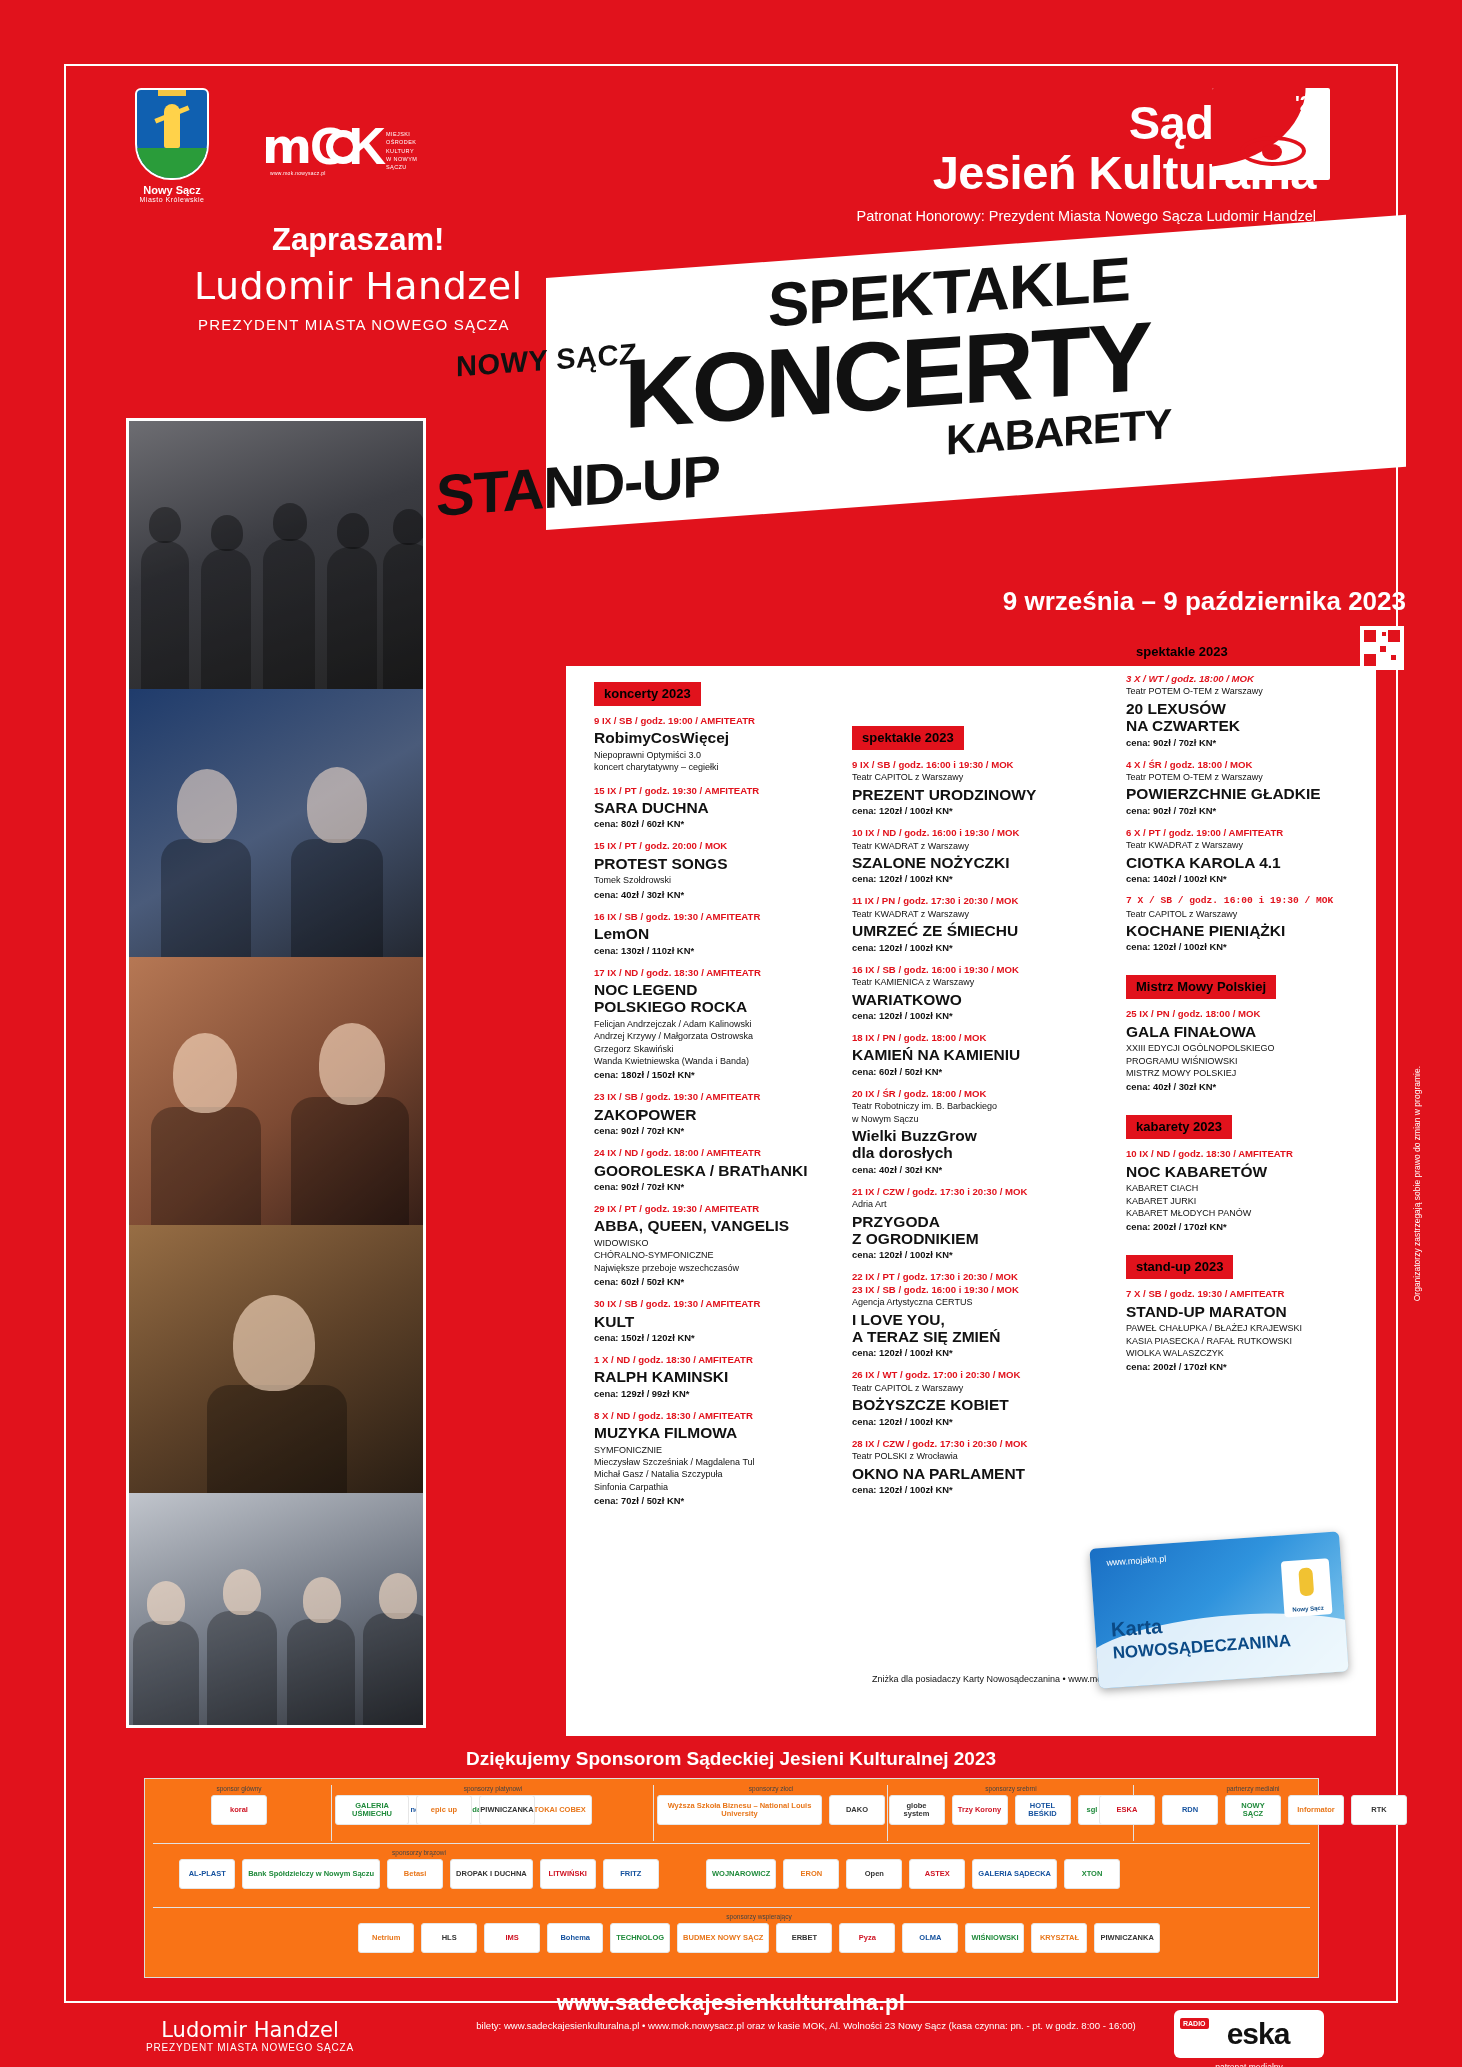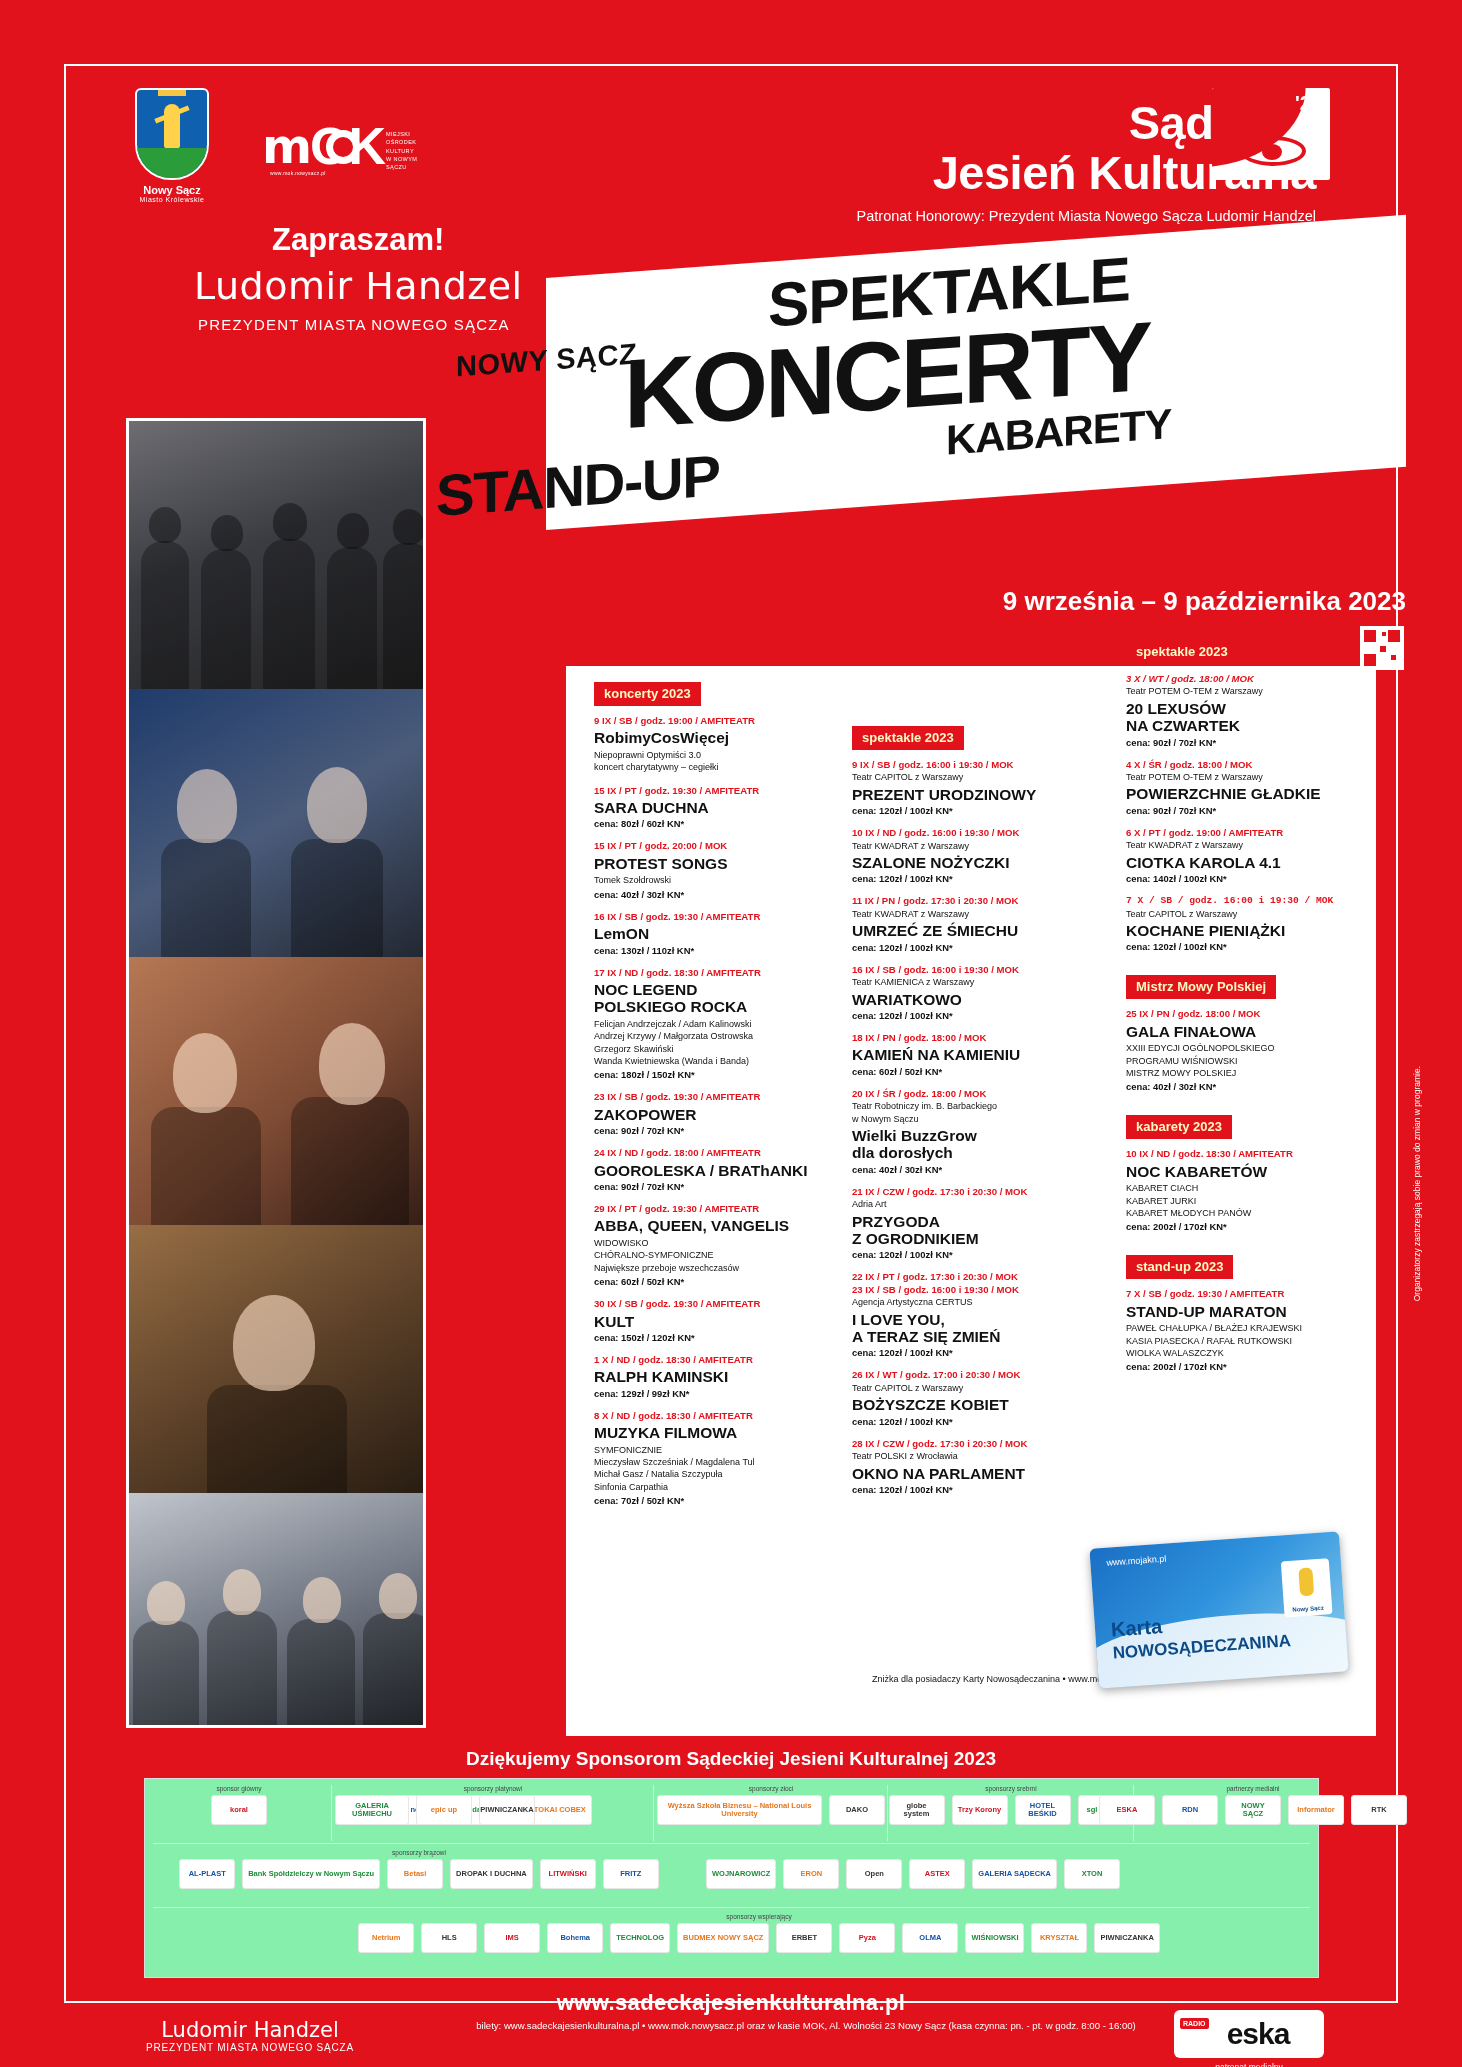--- a/index.html
+++ b/index.html
@@ -161,21 +161,21 @@
   .panel {
     position:absolute; left:540px; top:640px; width:810px; height:1070px;
     background:#fff;
   }
   .col { position:absolute; top:16px; }
   .c1 { left:28px; width:230px; }
   .c2 { left:286px; width:250px; }
   .c3 { left:560px; width:230px; }
 
   .tag {
-    display:inline-block; background:#e1121c; color:#fef9c3; font-size:13px; font-weight:bold;
+    display:inline-block; background:#e1121c; color:#000000; font-size:13px; font-weight:bold;
     padding:4px 10px 5px 10px; margin-bottom:9px;
   }
   .ev { margin-bottom:11px; }
   .ev .when { color:#e1121c; font-size:9.6px; font-weight:bold; line-height:1.3; }
   .ev .name { color:#111; font-size:15.5px; font-weight:bold; line-height:1.12; margin-top:2px; }
   .ev .sub { color:#111; font-size:9px; line-height:1.38; margin-top:2px; }
   .ev .pre { color:#111; font-size:9px; line-height:1.38; }
   .ev .price { color:#111; font-size:9.4px; font-weight:bold; margin-top:2px; }
 
   .rotated-note {
@@ -202,21 +202,21 @@
     position:absolute; left:846px; top:1648px; color:#111; font-size:9px;
   }
 
   
   .thanks {
     position:absolute; left:0; right:0; top:1722px; text-align:center;
     color:#fff; font-size:19px; font-weight:bold;
   }
   .sponsors {
     position:absolute; left:118px; top:1752px; width:1175px; height:200px;
-    background:#86efac; border:1px solid #ddd;
+    background:#f97316; border:1px solid #ddd;
   }
   .sp-group { position:absolute; top:0; text-align:center; }
   .sp-group .lbl { font-size:6.5px; color:#444; margin-bottom:3px; }
   .sp-logos { display:flex; align-items:center; justify-content:center; gap:7px; }
   .lg {
     height:30px; min-width:56px; border:1px solid #e6e6e6; border-radius:3px;
     display:flex; align-items:center; justify-content:center;
     font-size:7.5px; font-weight:bold; color:#333; padding:0 5px; text-align:center;
     line-height:1.05; background:#fff;
   }

